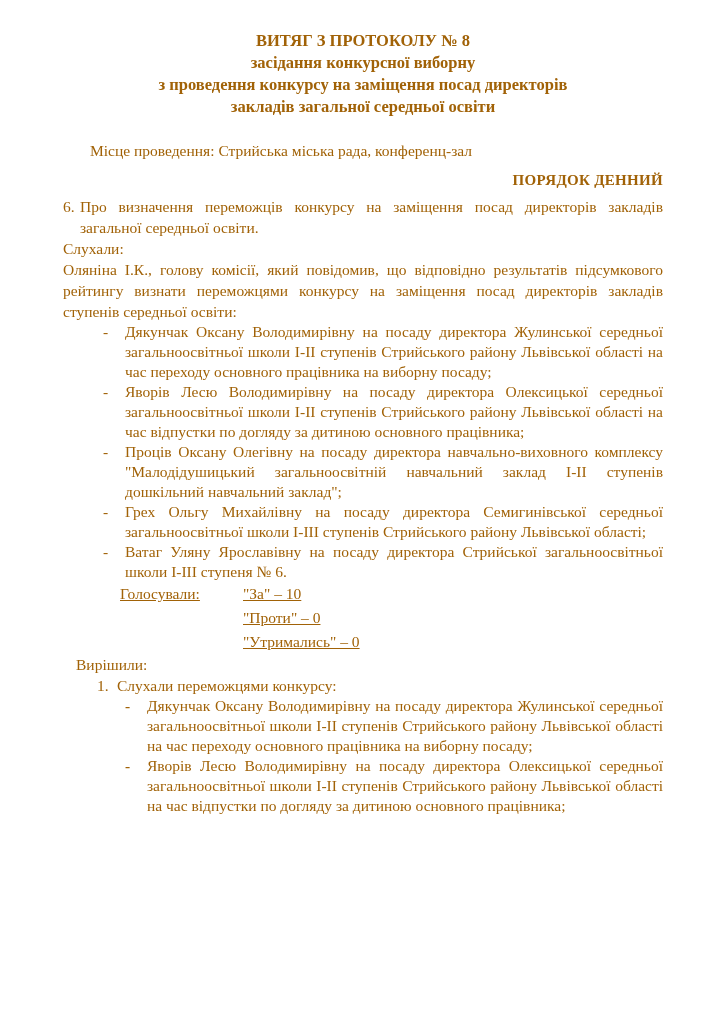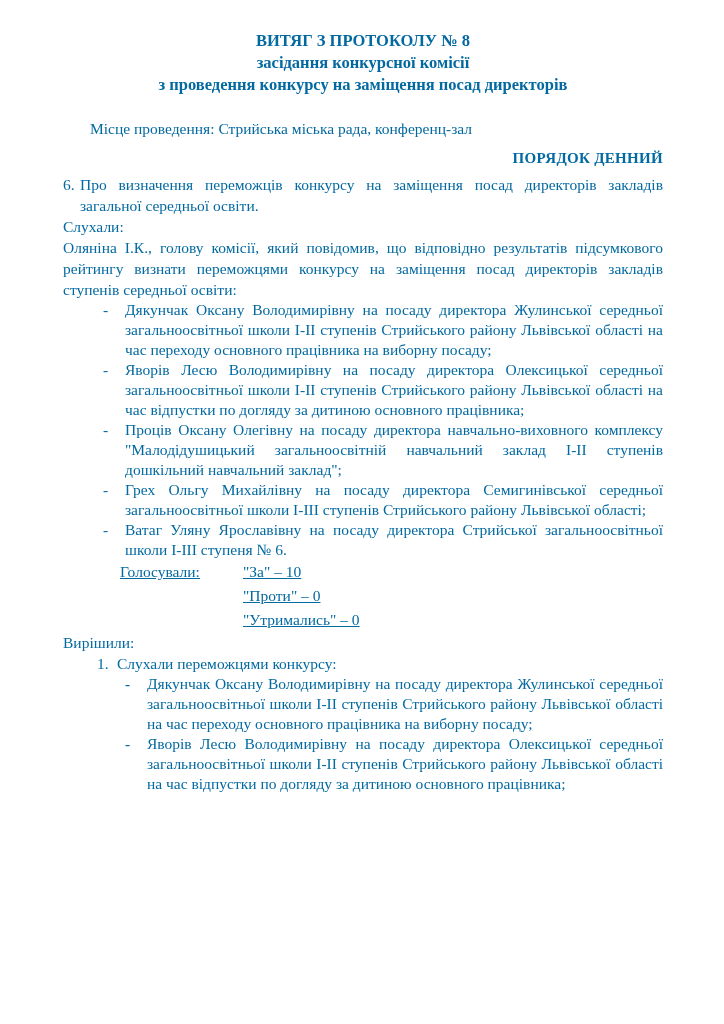--- a/index.html
+++ b/index.html
@@ -6,21 +6,21 @@
   .page {
     width: 724px;
     height: 1024px;
     margin: 0 auto;
     background: #ffffff;
     box-sizing: border-box;
     padding: 30px 61px 0 63px;
     font-family: "Liberation Serif", "DejaVu Serif", serif;
     font-size: 15.5px;
     line-height: 21px;
-    color: #0369a1;
+    color: #a16207;
     overflow: hidden;
   }
   .title-block { text-align: center; font-weight: bold; font-size: 16.5px; line-height: 22px; }
   .title-line { white-space: nowrap; }
   .date-line { margin-top: 2px; padding-left: 20px; }
   .location-line { margin-top: 22px; padding-left: 27px; }
   .agenda-heading {
     text-align: right; font-weight: bold; font-size: 15px; line-height: 24px;
     margin-top: 7px; letter-spacing: 0.3px;
   }
@@ -31,38 +31,39 @@
   .body-par { text-align: justify; }
   .dash-list { margin-left: 40px; line-height: 20px; }
   .dash-list .li { display: flex; }
   .dash-list .marker { flex: 0 0 22px; }
   .dash-list .li-text { flex: 1; text-align: justify; }
   .vote-block { margin-left: 57px; line-height: 24px; text-decoration: underline; }
   .vote-row { display: flex; }
   .vote-label { flex: 0 0 123px; }
   .vote-value { flex: 1; }
   .vote-value-only { margin-left: 123px; }
-  .decided-label { margin-top: 0; }
+  .decided-label { margin-top: 0; margin-left: 13px; }
   .decision-number-item { display: flex; margin-left: 34px; }
   .decision-number-item .num { flex: 0 0 20px; }
   .decision-number-item .item-text { flex: 1; }
   .decision-list { margin-left: 62px; line-height: 20px; }
   .decision-list .li { display: flex; }
   .decision-list .marker { flex: 0 0 22px; font-weight: bold; }
   .decision-list .li-text { flex: 1; text-align: justify; }
 </style>
 </head>
 <body>
 
 <div class="page">
 
   <div class="title-block">
     <div class="title-line">ВИТЯГ З ПРОТОКОЛУ № 8</div>
-    <div class="title-line">засідання конкурсної комісії</div>
+    <div class="title-line">засідання конкурсної виборну</div>
     <div class="title-line">з проведення конкурсу на заміщення посад директорів</div>
+    <div class="title-line">закладів загальної середньої освіти</div>
   </div>
 
 
   <div class="location-line">Місце проведення: Стрийська міська рада, конференц-зал</div>
 
   <div class="agenda-heading">ПОРЯДОК ДЕННИЙ</div>
 
   <div class="numbered-item">
     <span class="num">6.</span>
     <span class="item-text">Про визначення переможців конкурсу на заміщення посад директорів закладів загальної середньої освіти.</span>

